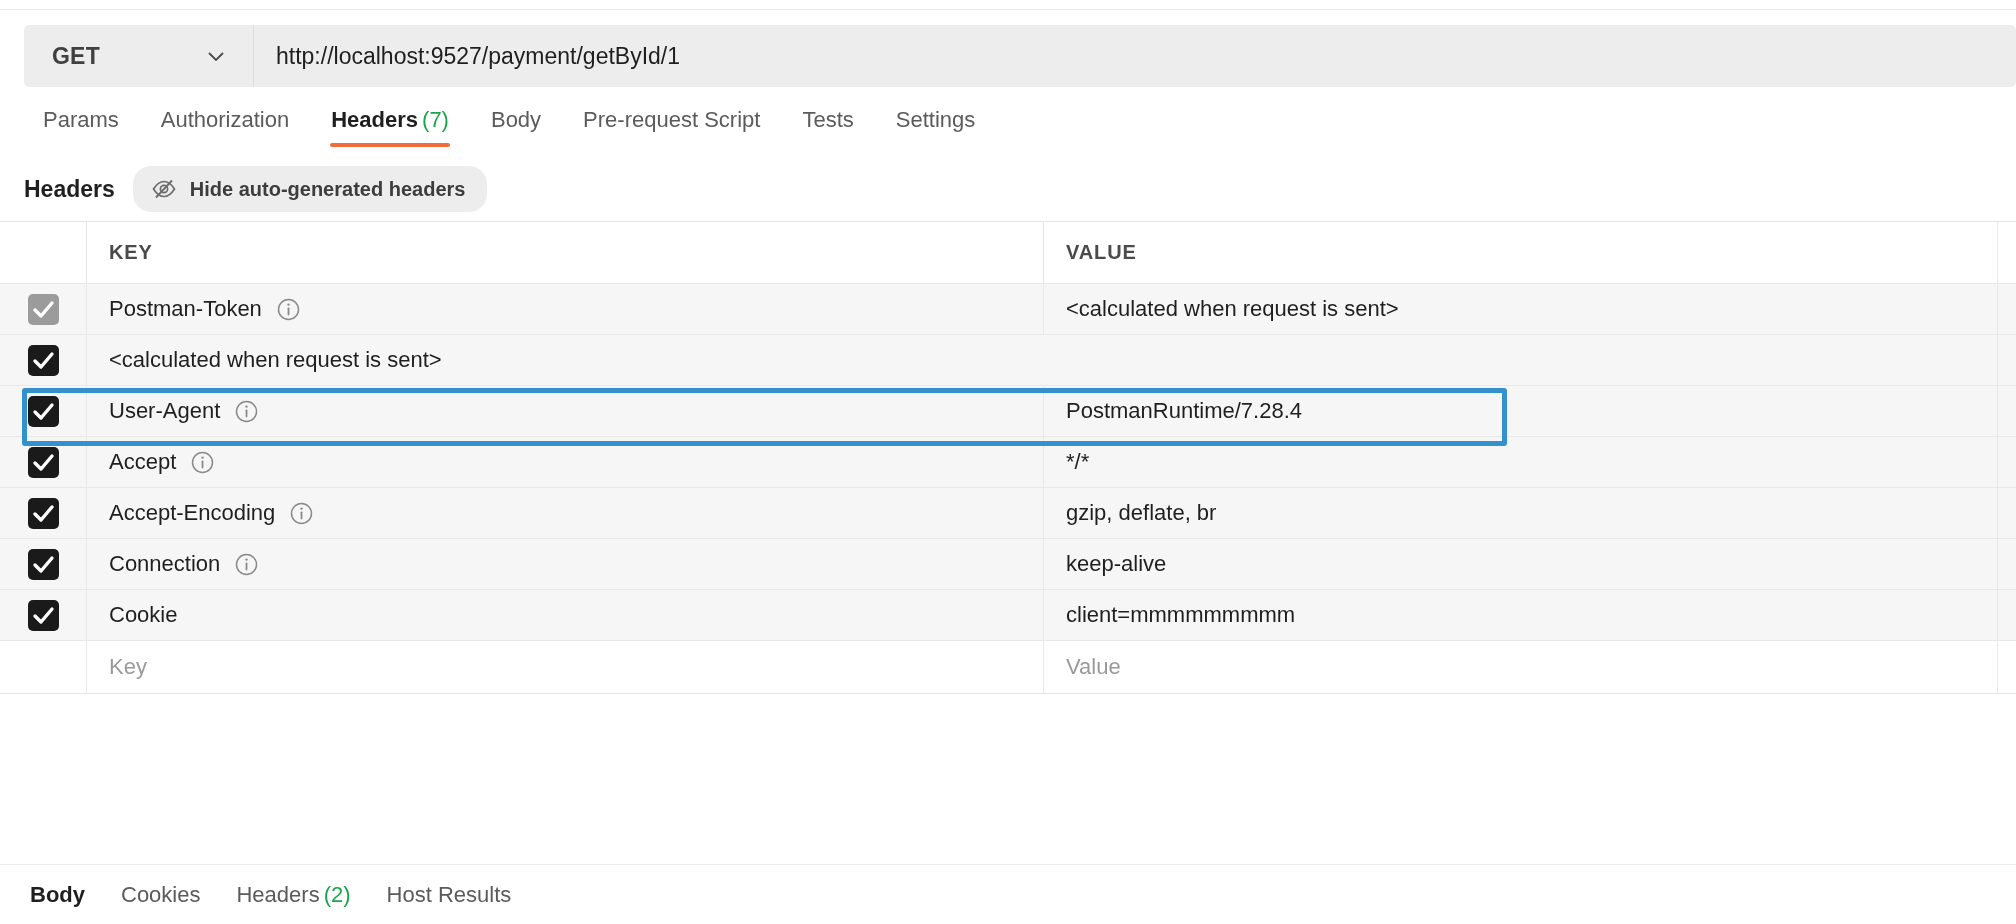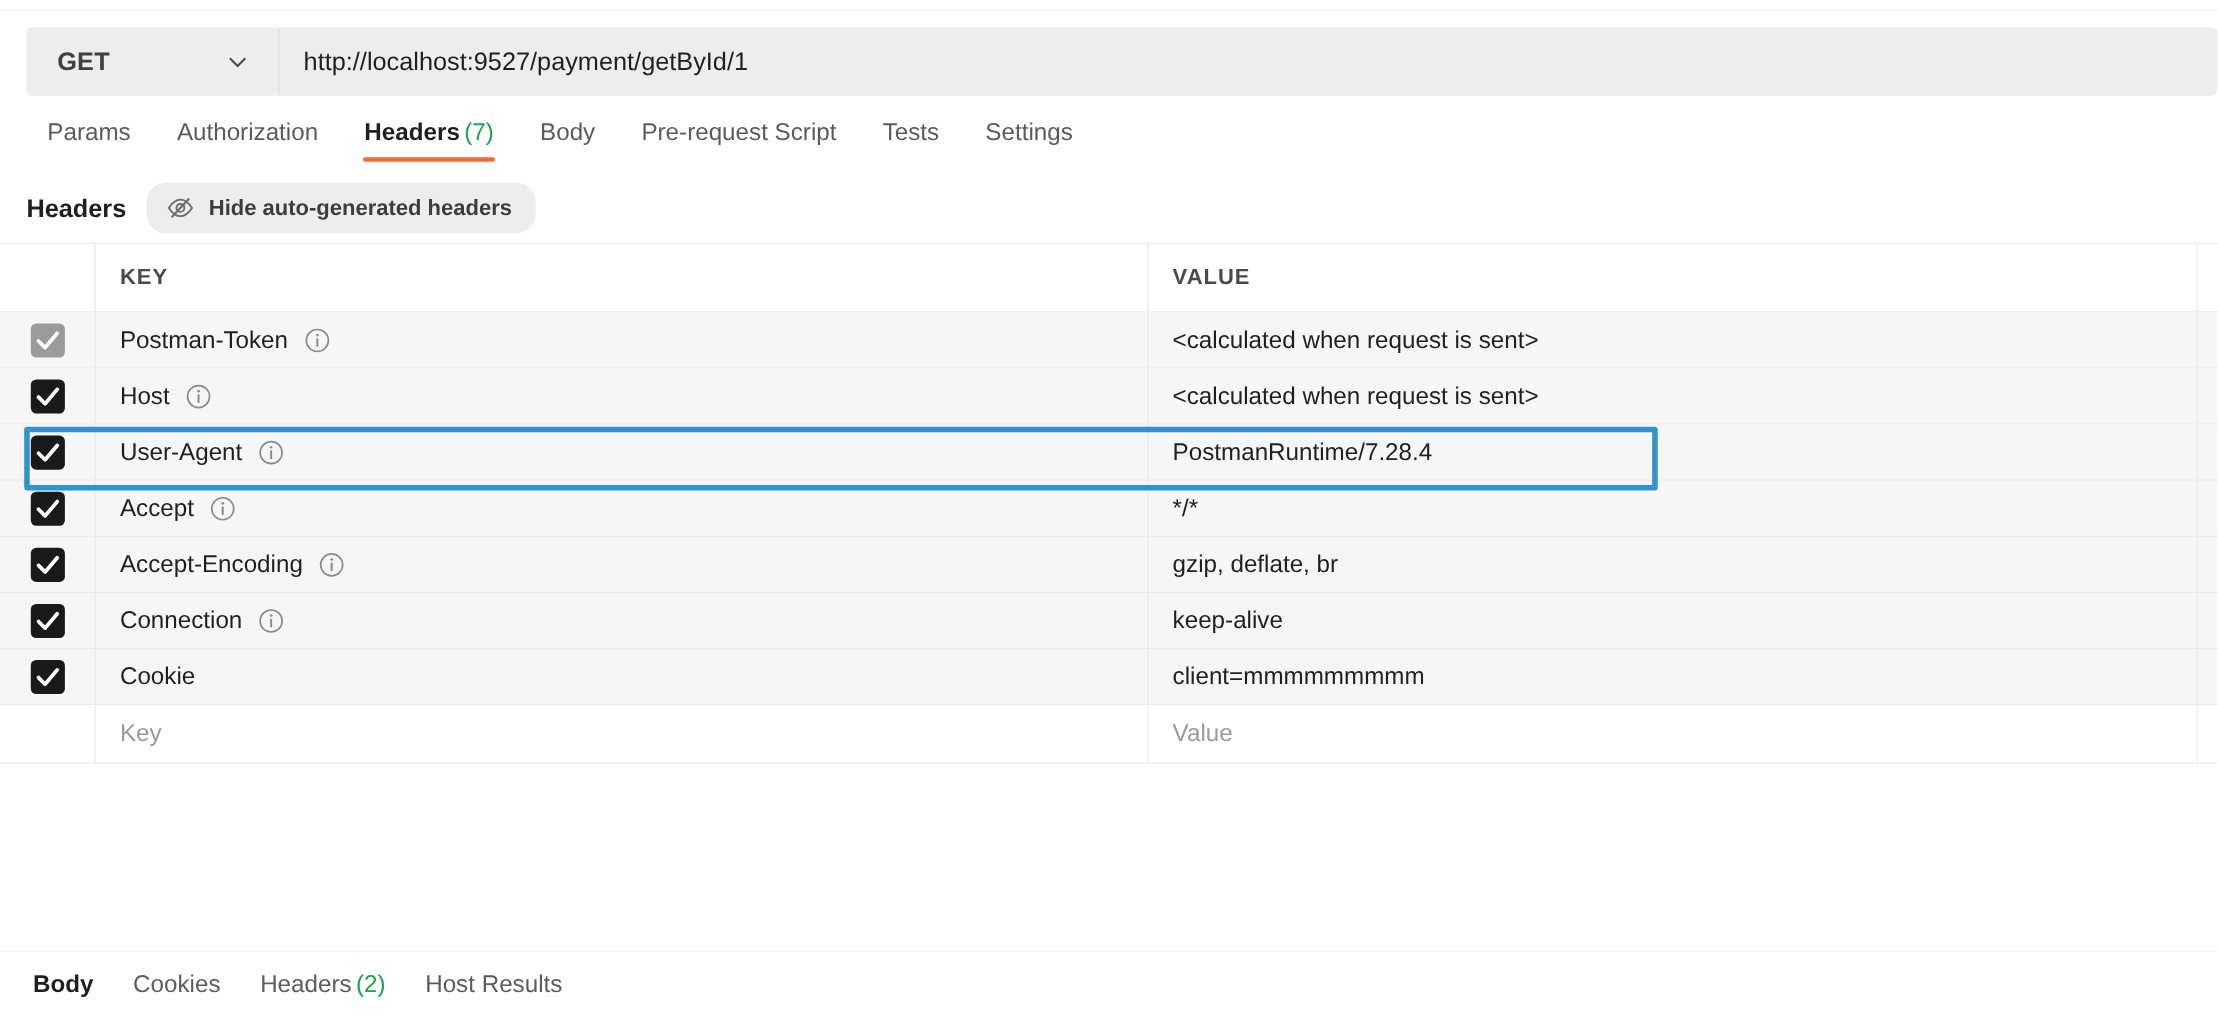--- a/index.html
+++ b/index.html
@@ -241,30 +241,20 @@
     </div>
 
     <div class="trow data">
       <div class="c-check">
         <span class="cb on">
           <svg viewBox="0 0 31 31" width="31" height="31">
               <path d="M7 16 L13 22 L24 9" fill="none" stroke="#ffffff" stroke-width="3.4" stroke-linecap="round" stroke-linejoin="round"></path>
             </svg>
         </span>
       </div>
-      <div class="c-key">
-        <span class="kname">Host</span>
-        <span class="info">
-          <svg viewBox="0 0 25 25" width="25" height="25">
-              <circle cx="12.5" cy="12.5" r="10" fill="none" stroke="#8a8a8a" stroke-width="1.5"></circle>
-              <circle cx="12.5" cy="7.6" r="1.2" fill="#8a8a8a"></circle>
-              <rect x="11.6" y="10.4" width="1.8" height="8" rx="0.8" fill="#8a8a8a"></rect>
-            </svg>
-        </span>
-      </div>
       <div class="c-val">
           <span class="vtext">&lt;calculated when request is sent&gt;</span>
         </div>
       <div class="c-tail"></div>
     </div>
 
     <div class="trow data">
       <div class="c-check">
         <span class="cb on">
           <svg viewBox="0 0 31 31" width="31" height="31">

